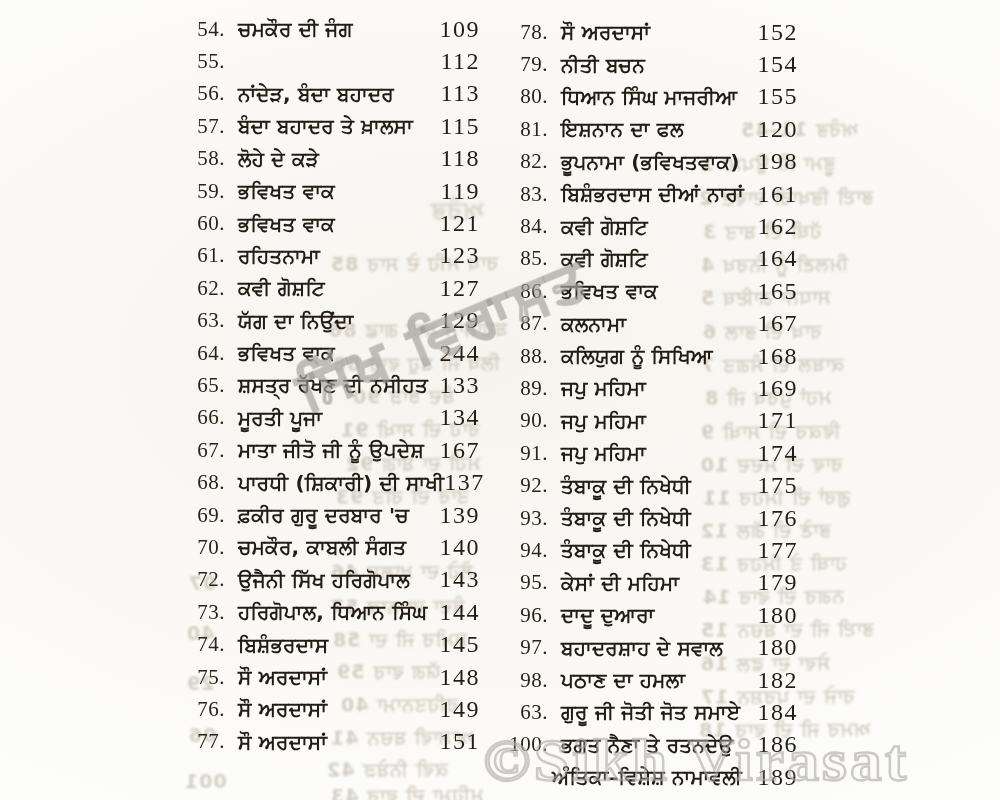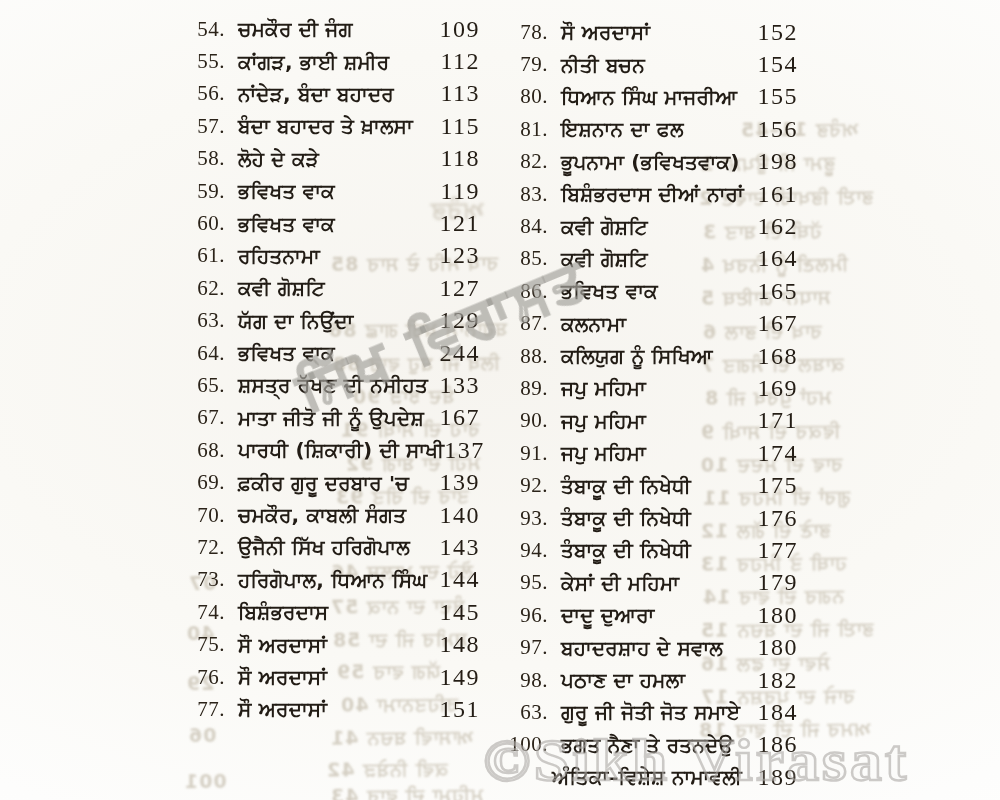--- a/index.html
+++ b/index.html
@@ -115,21 +115,20 @@
     </div>
 
   <div id="toc-left" class="toc-col">
       <div class="toc-row">
         <span class="toc-no">54.</span>
         <span class="toc-title">ਚਮਕੌਰ ਦੀ ਜੰਗ</span>
         <span class="toc-page">109</span>
       </div>
       <div class="toc-row">
         <span class="toc-no">55.</span>
-        <span class="toc-title">ਕਾਂਗੜ, ਭਾਈ ਸ਼ਮੀਰ</span>
         <span class="toc-page">112</span>
       </div>
       <div class="toc-row">
         <span class="toc-no">56.</span>
         <span class="toc-title">ਨਾਂਦੇੜ, ਬੰਦਾ ਬਹਾਦਰ</span>
         <span class="toc-page">113</span>
       </div>
       <div class="toc-row">
         <span class="toc-no">57.</span>
         <span class="toc-title">ਬੰਦਾ ਬਹਾਦਰ ਤੇ ਖ਼ਾਲਸਾ</span>
@@ -169,20 +168,25 @@
         <span class="toc-no">64.</span>
         <span class="toc-title">ਭਵਿਖਤ ਵਾਕ</span>
         <span class="toc-page">244</span>
       </div>
       <div class="toc-row">
         <span class="toc-no">65.</span>
         <span class="toc-title">ਸ਼ਸਤ੍ਰ ਰੱਖਣ ਦੀ ਨਸੀਹਤ</span>
         <span class="toc-page">133</span>
       </div>
       <div class="toc-row">
+        <span class="toc-no">66.</span>
+        <span class="toc-title">ਮੂਰਤੀ ਪੂਜਾ</span>
+        <span class="toc-page">134</span>
+      </div>
+      <div class="toc-row">
         <span class="toc-no">67.</span>
         <span class="toc-title">ਮਾਤਾ ਜੀਤੋ ਜੀ ਨੂੰ ਉਪਦੇਸ਼</span>
         <span class="toc-page">167</span>
       </div>
       <div class="toc-row">
         <span class="toc-no">68.</span>
         <span class="toc-title">ਪਾਰਧੀ (ਸ਼ਿਕਾਰੀ) ਦੀ ਸਾਖੀ</span>
         <span class="toc-page">137</span>
       </div>
       <div class="toc-row">
@@ -238,21 +242,21 @@
         <span class="toc-page">154</span>
       </div>
       <div class="toc-row">
         <span class="toc-no">80.</span>
         <span class="toc-title">ਧਿਆਨ ਸਿੰਘ ਮਾਜਰੀਆ</span>
         <span class="toc-page">155</span>
       </div>
       <div class="toc-row">
         <span class="toc-no">81.</span>
         <span class="toc-title">ਇਸ਼ਨਾਨ ਦਾ ਫਲ</span>
-        <span class="toc-page">156</span>
+        <span class="toc-page">120</span>
       </div>
       <div class="toc-row">
         <span class="toc-no">82.</span>
         <span class="toc-title">ਭੂਪਨਾਮਾ (ਭਵਿਖਤਵਾਕ)</span>
         <span class="toc-page">198</span>
       </div>
       <div class="toc-row">
         <span class="toc-no">83.</span>
         <span class="toc-title">ਬਿਸ਼ੰਭਰਦਾਸ ਦੀਆਂ ਨਾਰਾਂ</span>
         <span class="toc-page">161</span>

